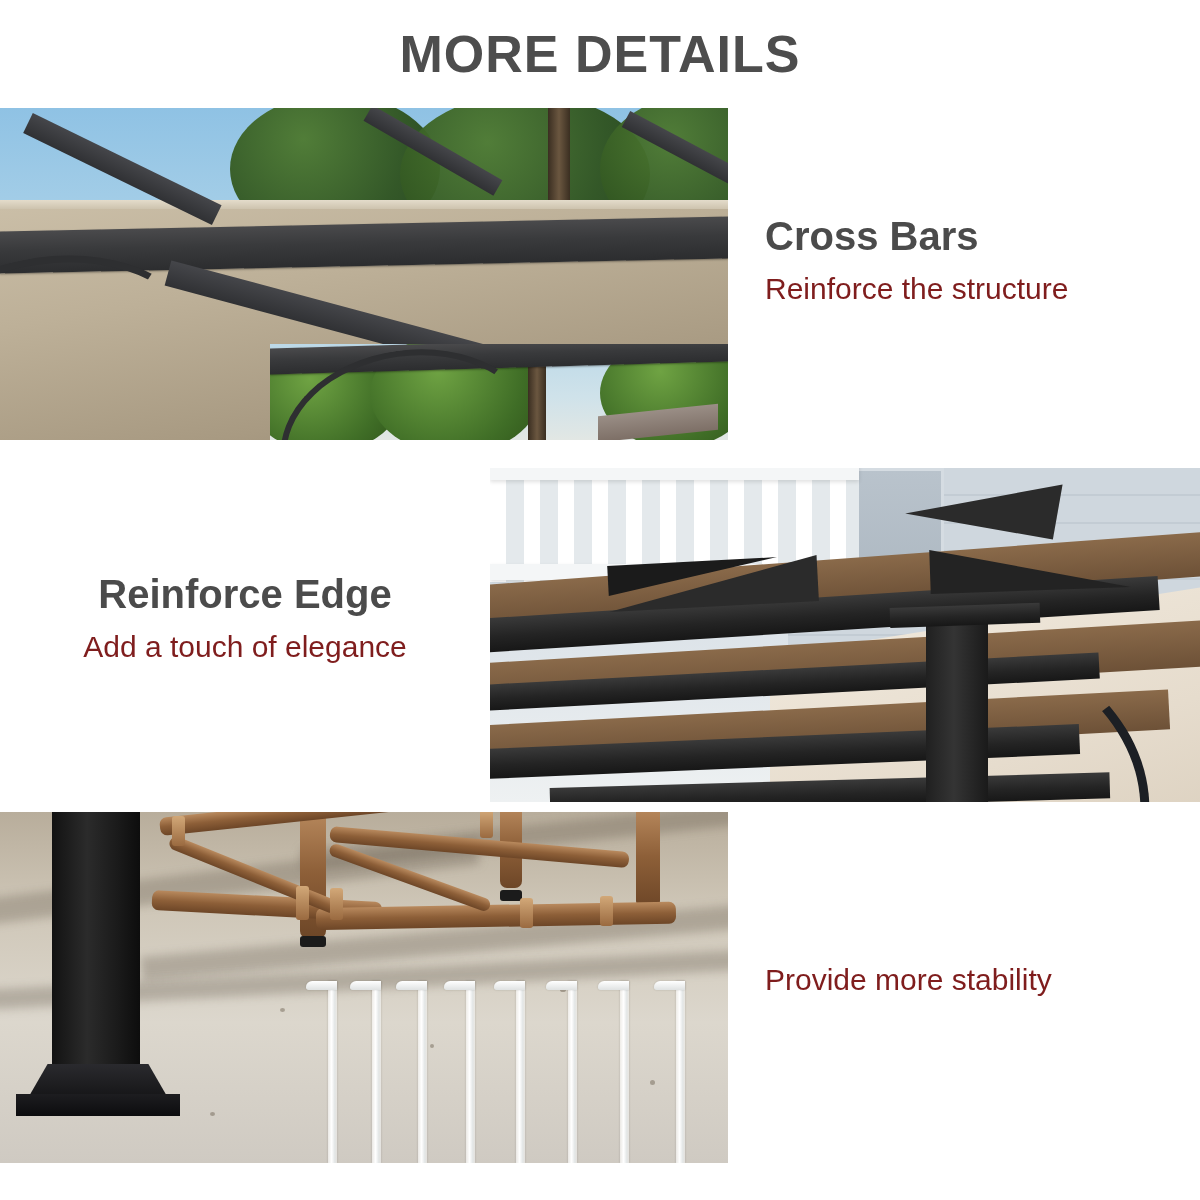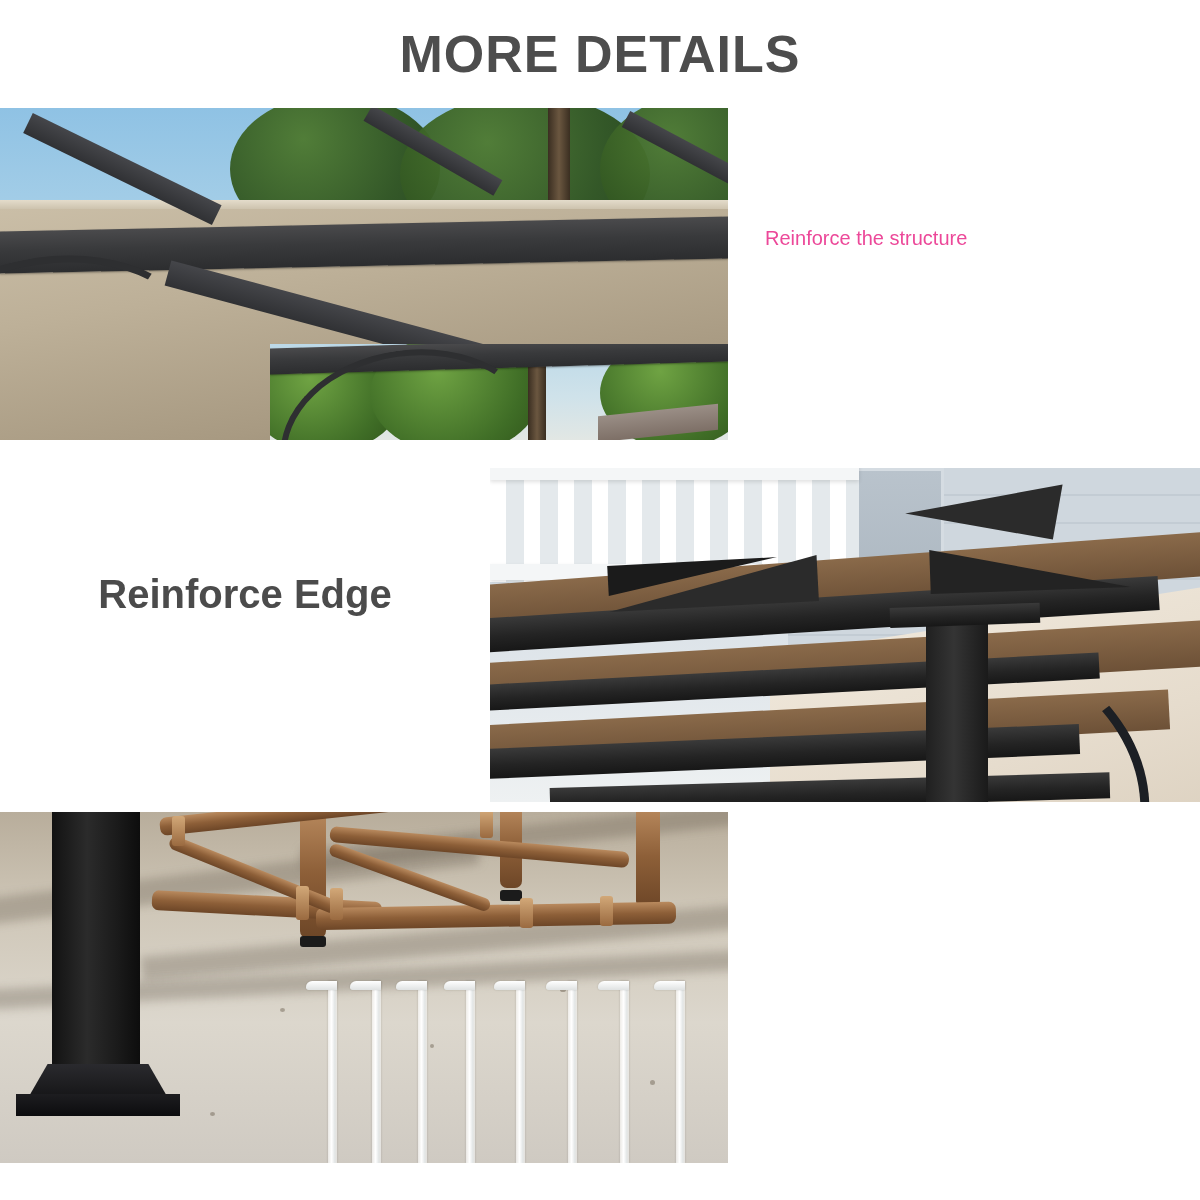--- a/index.html
+++ b/index.html
@@ -27,21 +27,21 @@
   }
   .photo .scene { position:absolute; inset:0; overflow:hidden; }
 
   
   .textblock { position:absolute; }
   .tb-title {
     font-size:40px; font-weight:700; color:#4b4b4b;
     line-height:1.12; white-space:nowrap;
   }
   .tb-sub {
-    font-size:20px; font-weight:400; color:#ec4899;
+    font-size:30px; font-weight:400; color:#7f1d1d;
     line-height:1.2; margin-top:12px; white-space:nowrap;
   }
   .tb-left { text-align:left; }
   .tb-center { text-align:center; }
 
   
   #panel1 { left:0; top:108px; width:728px; height:332px; }
   .p1-sky {
     position:absolute; left:0; top:0; width:100%; height:120px;
     background:linear-gradient(180deg,#8fc2e4 0%, #a8d0e8 100%);
@@ -219,25 +219,27 @@
       <div class="p1-wbush" style="left:330px;top:-6px;width:150px;height:110px;"></div>
       <div class="p1-trunk" style="left:258px;top:0;width:18px;height:96px;"></div>
       <div class="p1-roof"></div>
       <div class="p1-beam" style="left:0;top:-2px;width:458px;height:26px;transform:skewY(-1.6deg);"></div>
       <div class="p1-arc" style="left:10px;top:6px;width:260px;height:190px;border-width:6px;transform:rotate(-8deg);"></div>
     </div>
   </div>
 </div>
 
 <div class="textblock tb-left" style="left:765px;top:214px;width:420px;">
+  <div class="tb-title">Cross Bars</div>
   <div class="tb-sub">Reinforce the structure</div>
 </div>
 
 <div class="textblock tb-center" style="left:30px;top:572px;width:430px;">
   <div class="tb-title">Reinforce Edge</div>
+  <div class="tb-sub">Add a touch of elegance</div>
 </div>
 
 <div class="photo" id="panel2">
   <div class="scene">
     <div class="p2-sky"></div>
     <div class="p2-siding"></div>
     <div class="p2-door"></div>
     <div class="p2-railing"></div>
     <div class="p2-rail-cap" style="top:96px;"></div>
     <div class="p2-rail-cap" style="top:-4px;"></div>
@@ -312,13 +314,14 @@
     <div class="nail" style="left:418px;height:182px;"></div>
     <div class="nail" style="left:466px;height:182px;"></div>
     <div class="nail" style="left:516px;height:182px;"></div>
     <div class="nail" style="left:568px;height:182px;"></div>
     <div class="nail" style="left:620px;height:182px;"></div>
     <div class="nail" style="left:676px;height:182px;"></div>
   </div>
 </div>
 
 <div class="textblock tb-left" style="left:765px;top:950px;width:420px;">
+  <div class="tb-sub">Provide more stability</div>
 </div>
 
 </body></html>

